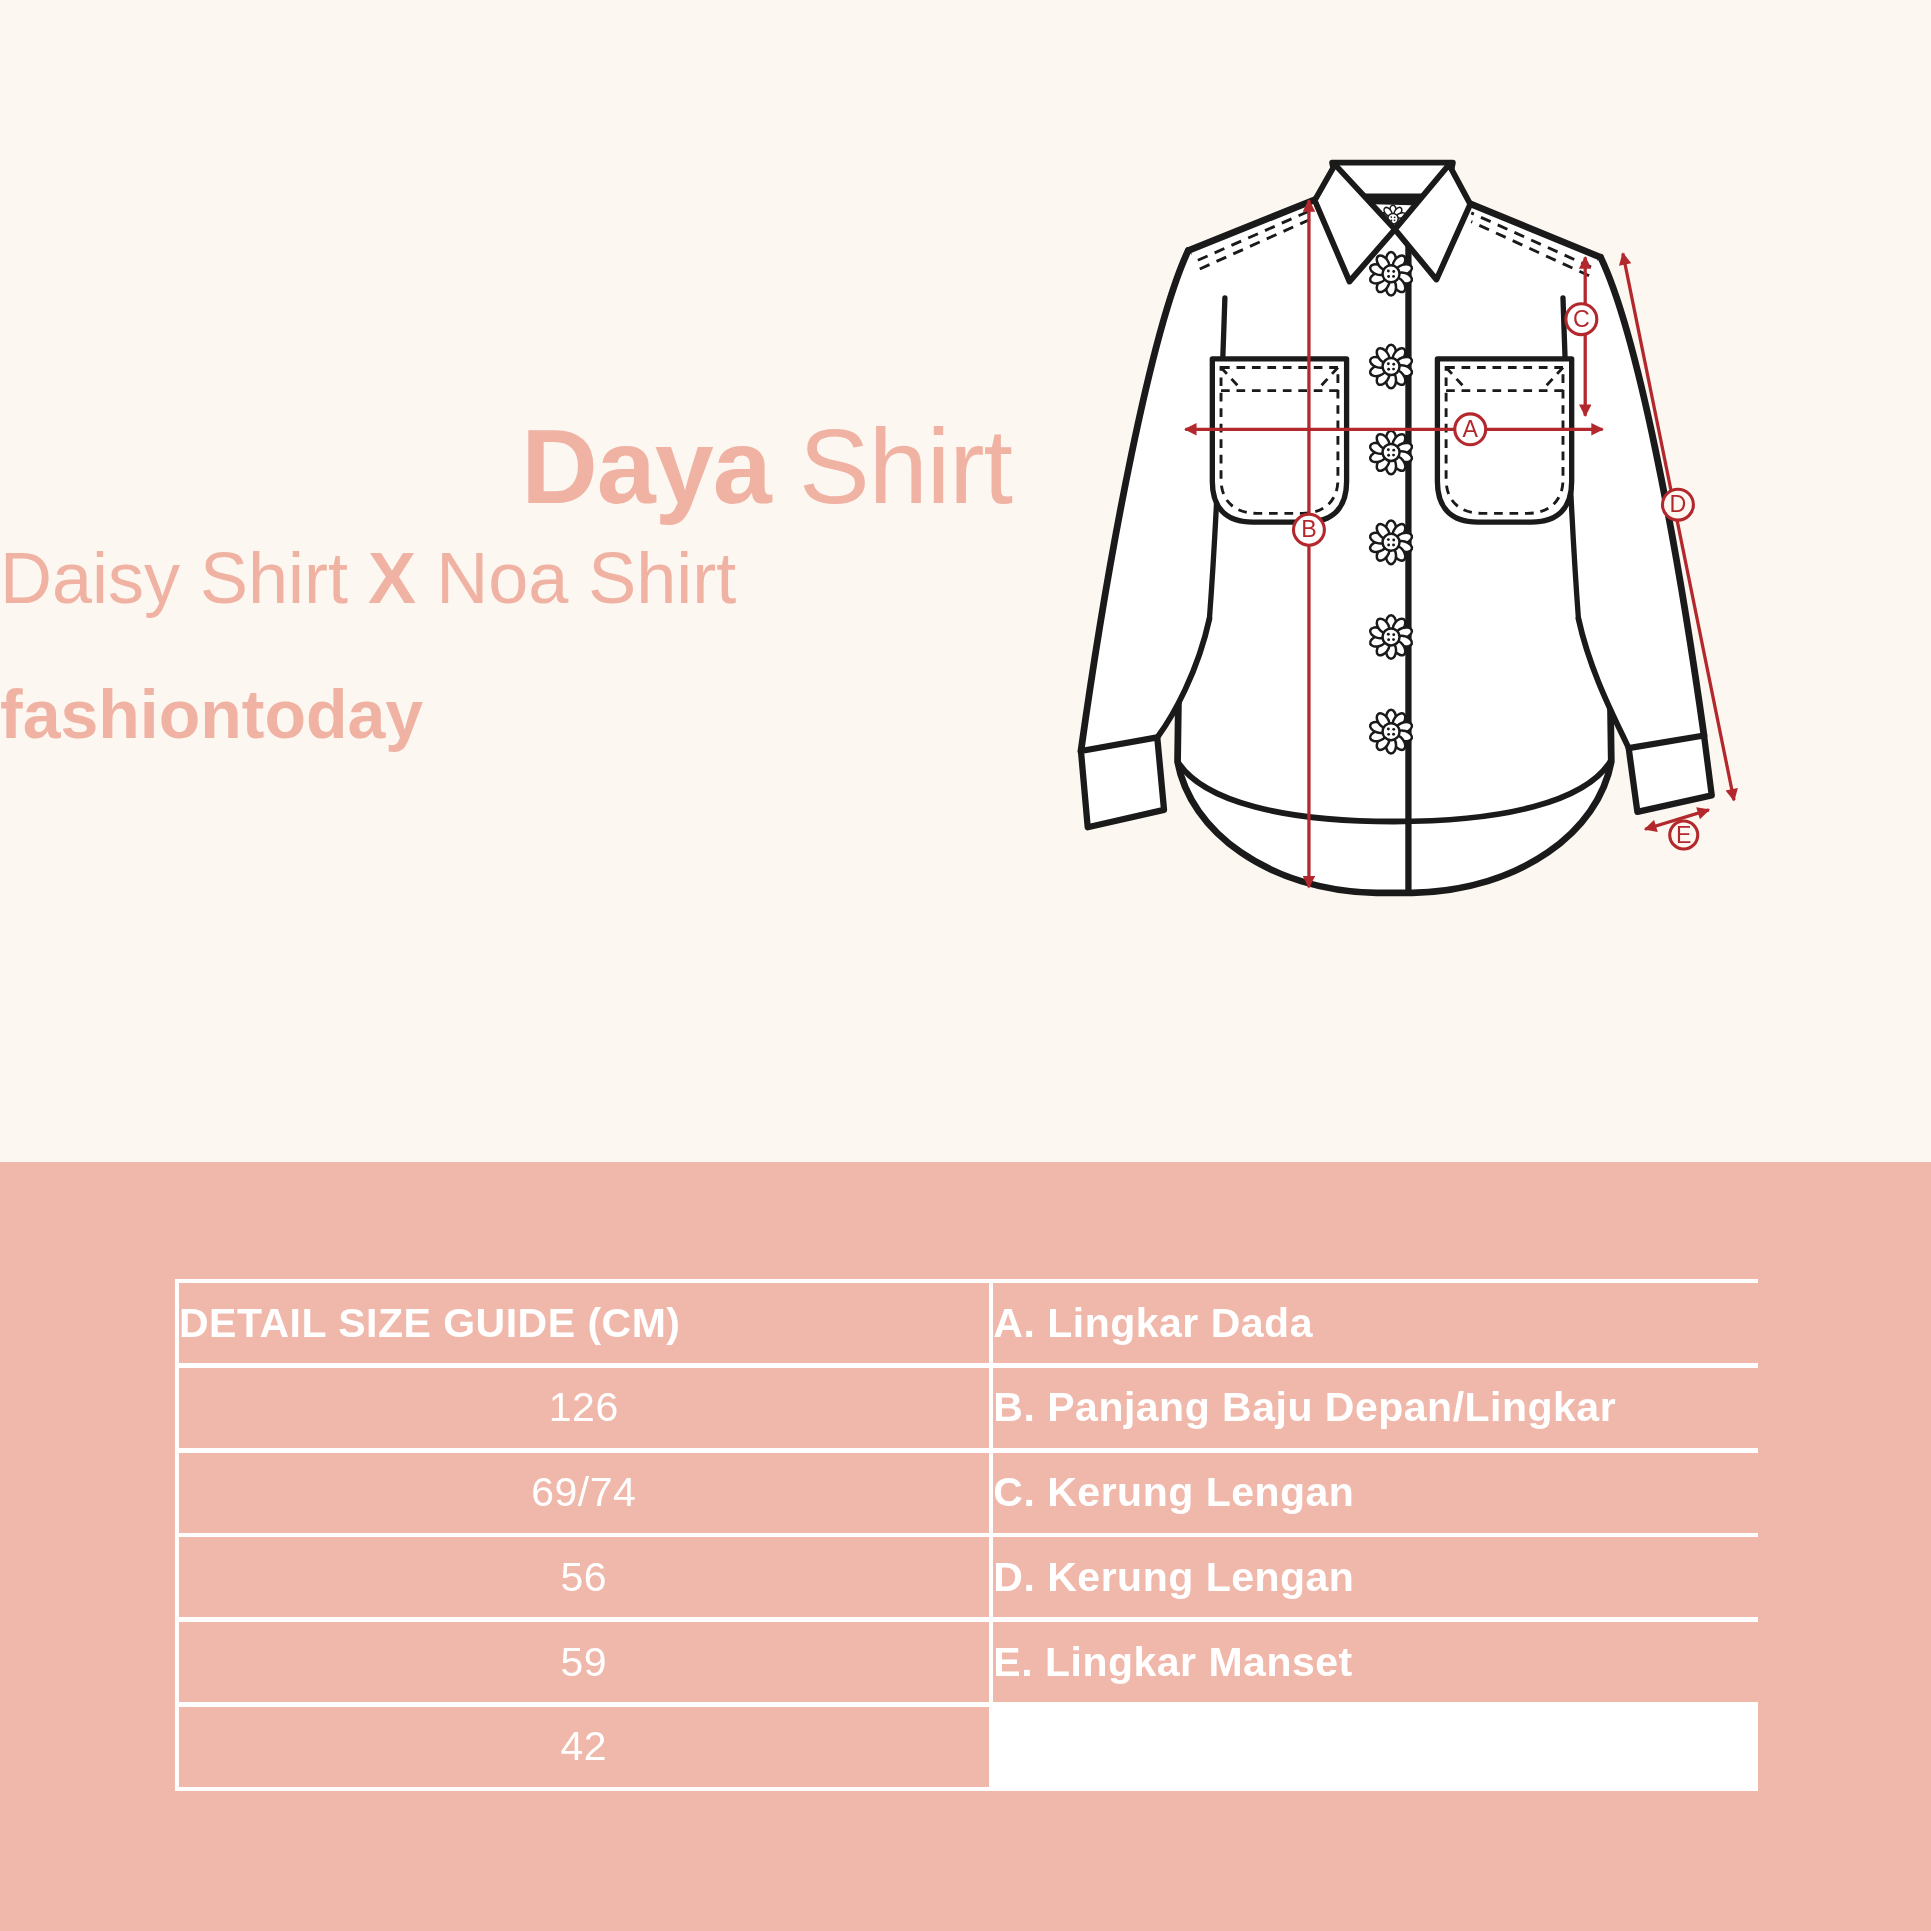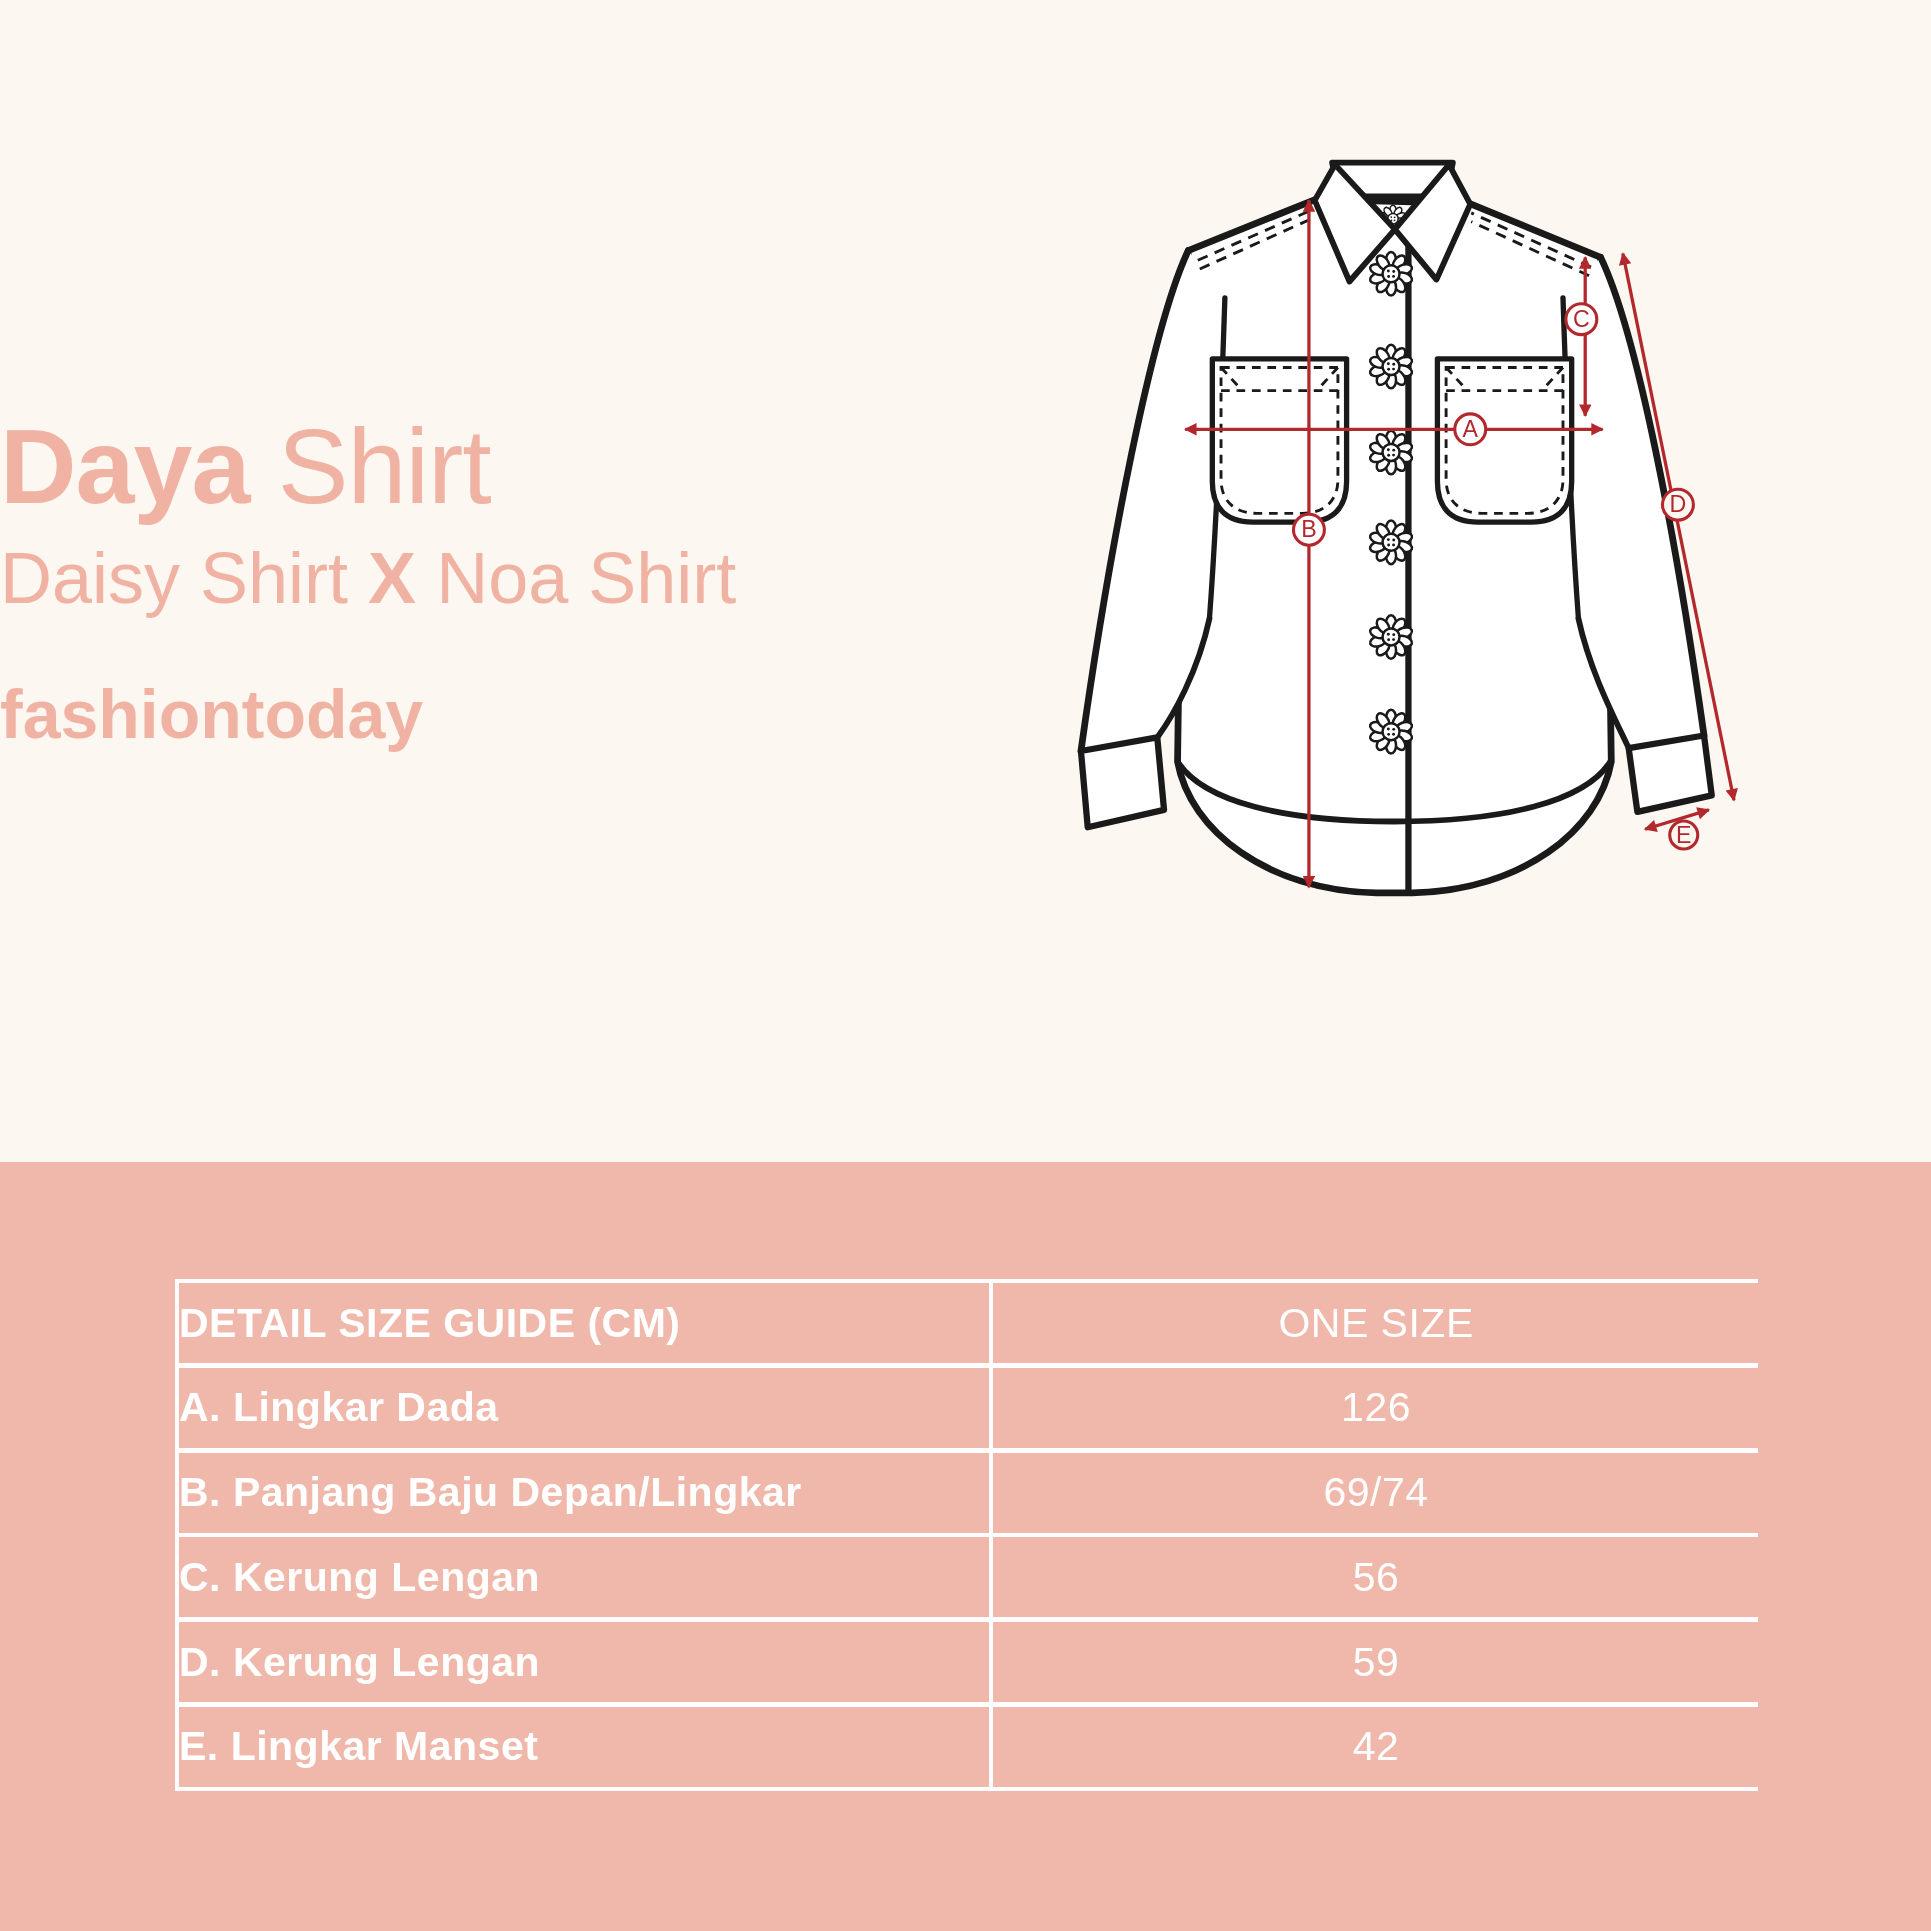--- a/index.html
+++ b/index.html
@@ -1,20 +1,20 @@
 <!DOCTYPE html>
 <html><head>
 <meta charset="utf-8">
 <style>
   html,body{margin:0;padding:0;background:#888;}
   .stage{position:relative;width:1931px;height:1931px;overflow:hidden;
          background:#FCF7F0;font-family:"Liberation Sans",sans-serif;}
   .bottom-panel{position:absolute;left:0;top:1162px;width:1931px;height:770px;background:#F0B8AA;}
-  .title{position:absolute;left:0;top:413px;width:1000px;font-size:106px;line-height:106px;
-         letter-spacing:-1px;white-space:nowrap;}
+  .title{position:absolute;left:12px;top:413px;width:1000px;font-size:106px;line-height:106px;
+         letter-spacing:-1px;white-space:nowrap;text-align:right;}
   .title .t-bold{font-weight:700;}
   .title .t-reg{font-weight:400;}
   .subtitle{position:absolute;left:0;top:539px;width:1000px;font-size:72px;line-height:79px;
             font-weight:400;white-space:nowrap;}
   .subtitle .x-bold{font-weight:700;}
   .brand{position:absolute;left:0;top:680px;width:1000px;font-size:68px;line-height:68px;font-weight:700;}
   .intro-wrap{position:absolute;left:0;top:0;width:1000px;height:1159px;color:#F0B2A3;}
   .diagram{position:absolute;left:966px;top:97px;width:966px;height:966px;}
   .size-table{position:absolute;left:175px;top:1279px;width:1583px;height:512px;
               display:grid;grid-template-columns:51.4% 48.6%;grid-auto-rows:1fr;
@@ -164,21 +164,20 @@
       </g>
       <g>
         <circle cx="1743" cy="864" r="14.5" fill="#FCF7F0" stroke="#B3282D" stroke-width="3.2"></circle>
         <text x="1743" y="872" text-anchor="middle" fill="#B3282D">E</text>
       </g>
     </g>
   </svg>
 
   <div class="size-table">
     <div class="cell lbl hdr">DETAIL SIZE GUIDE (CM)</div>
-    <div class="cell val hdr">ONE SIZE</div>
 
     <div class="cell lbl">A. Lingkar Dada</div>
     <div class="cell val">126</div>
 
     <div class="cell lbl">B. Panjang Baju Depan/Lingkar</div>
     <div class="cell val">69/74</div>
 
     <div class="cell lbl">C. Kerung Lengan</div>
     <div class="cell val">56</div>
 

